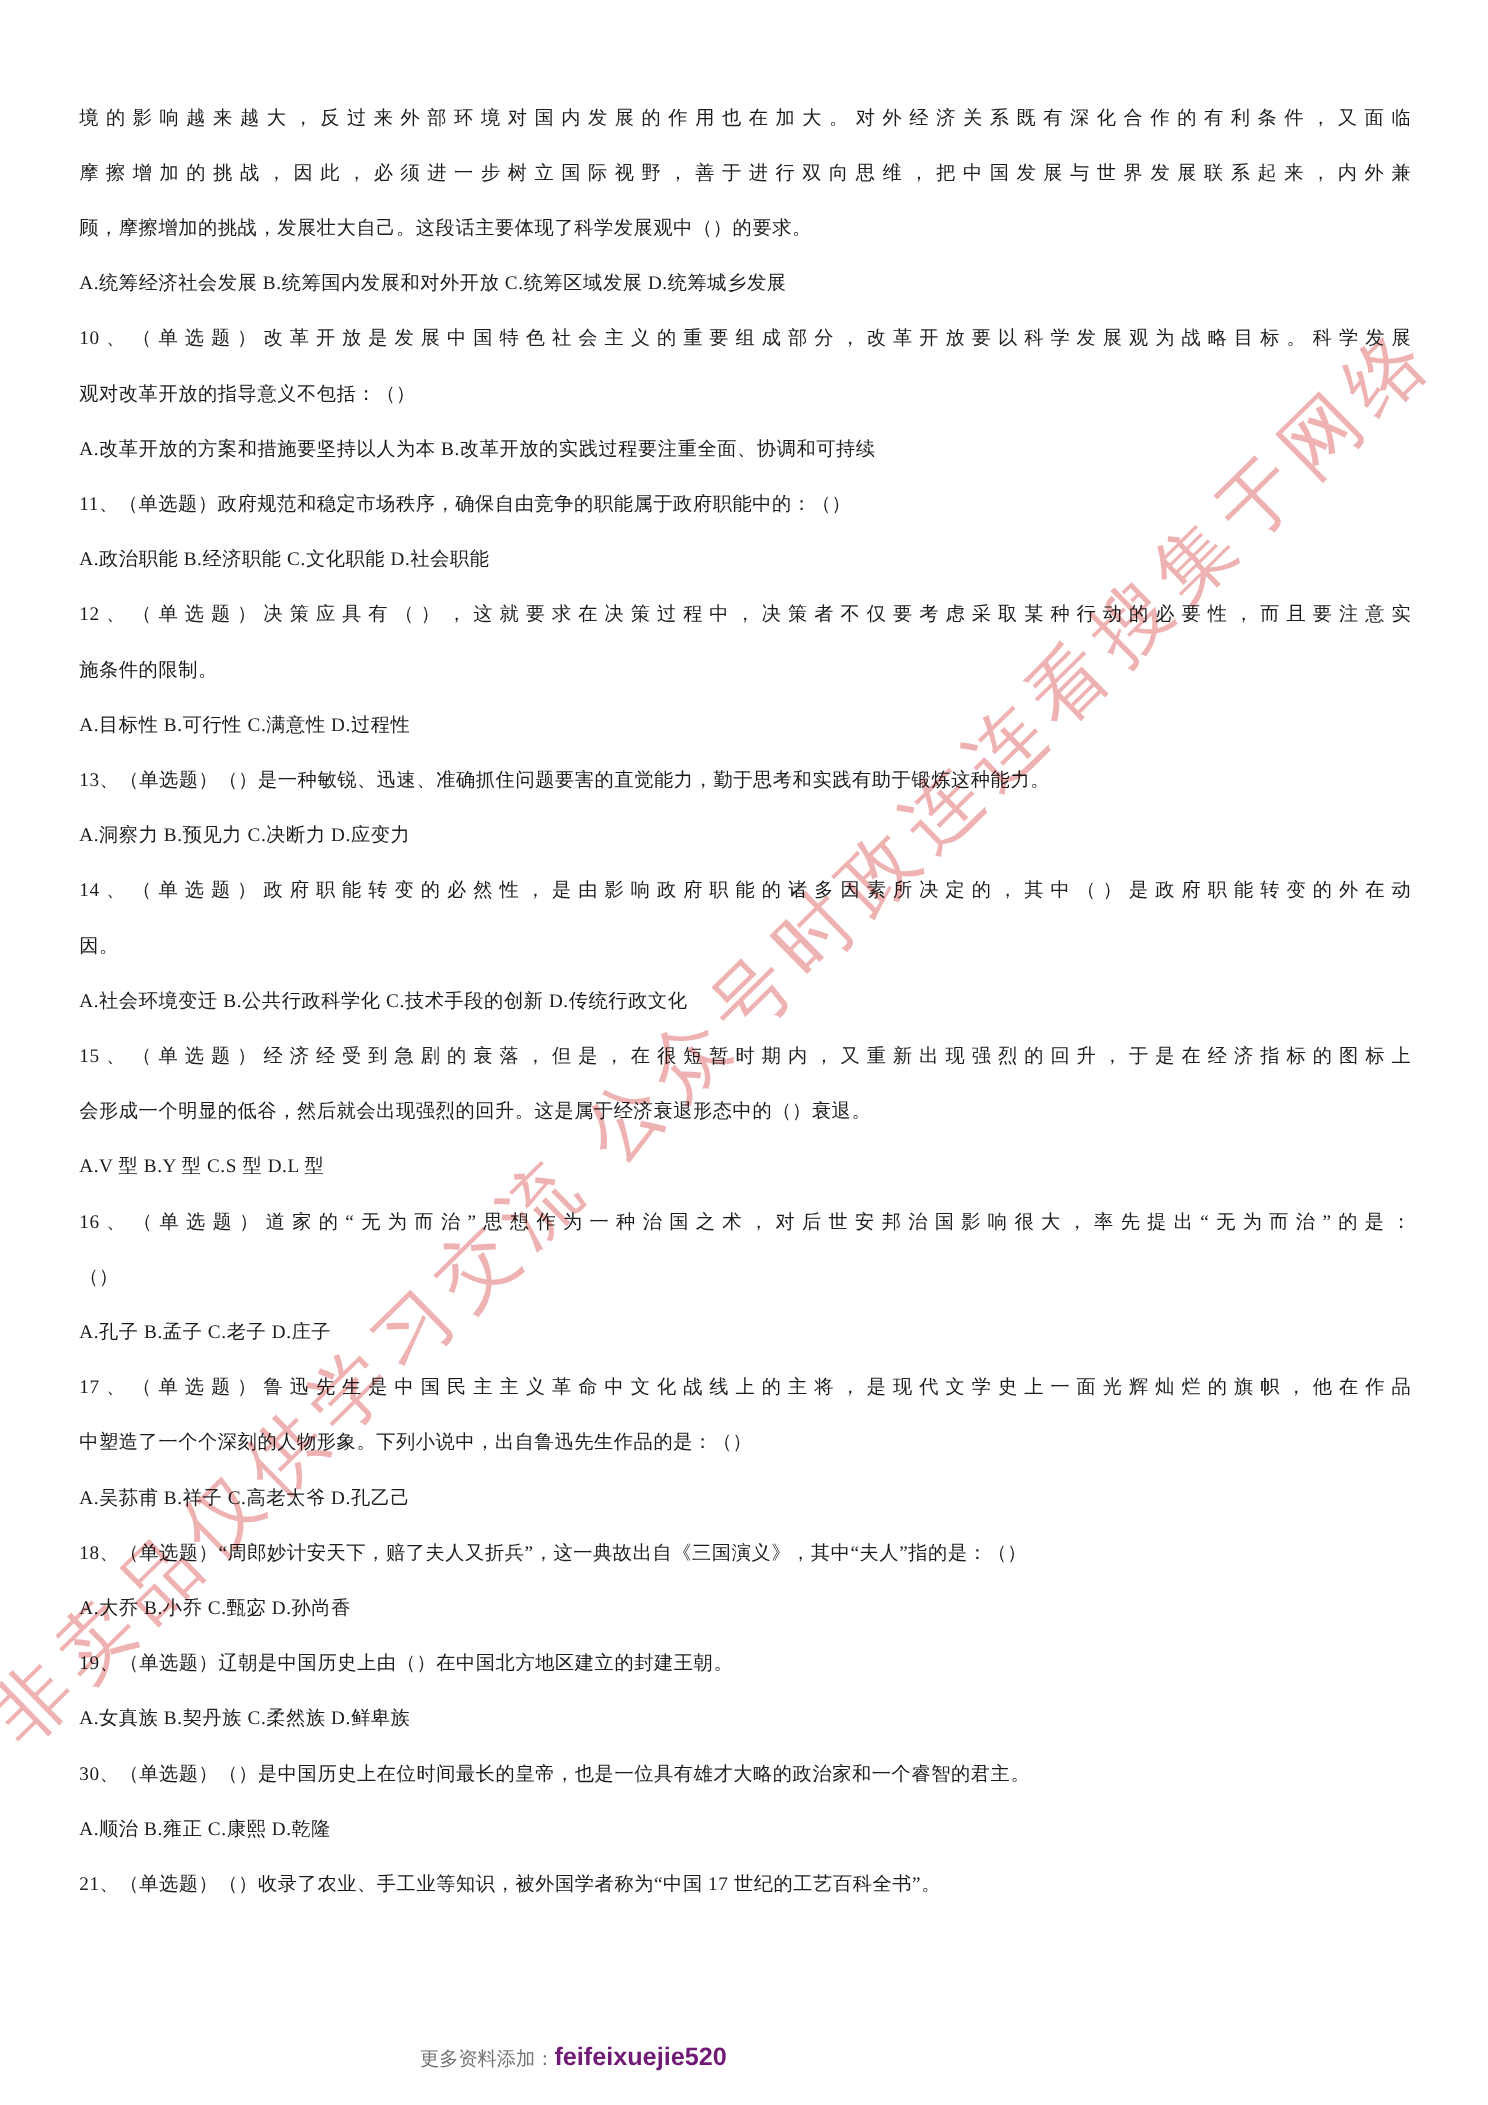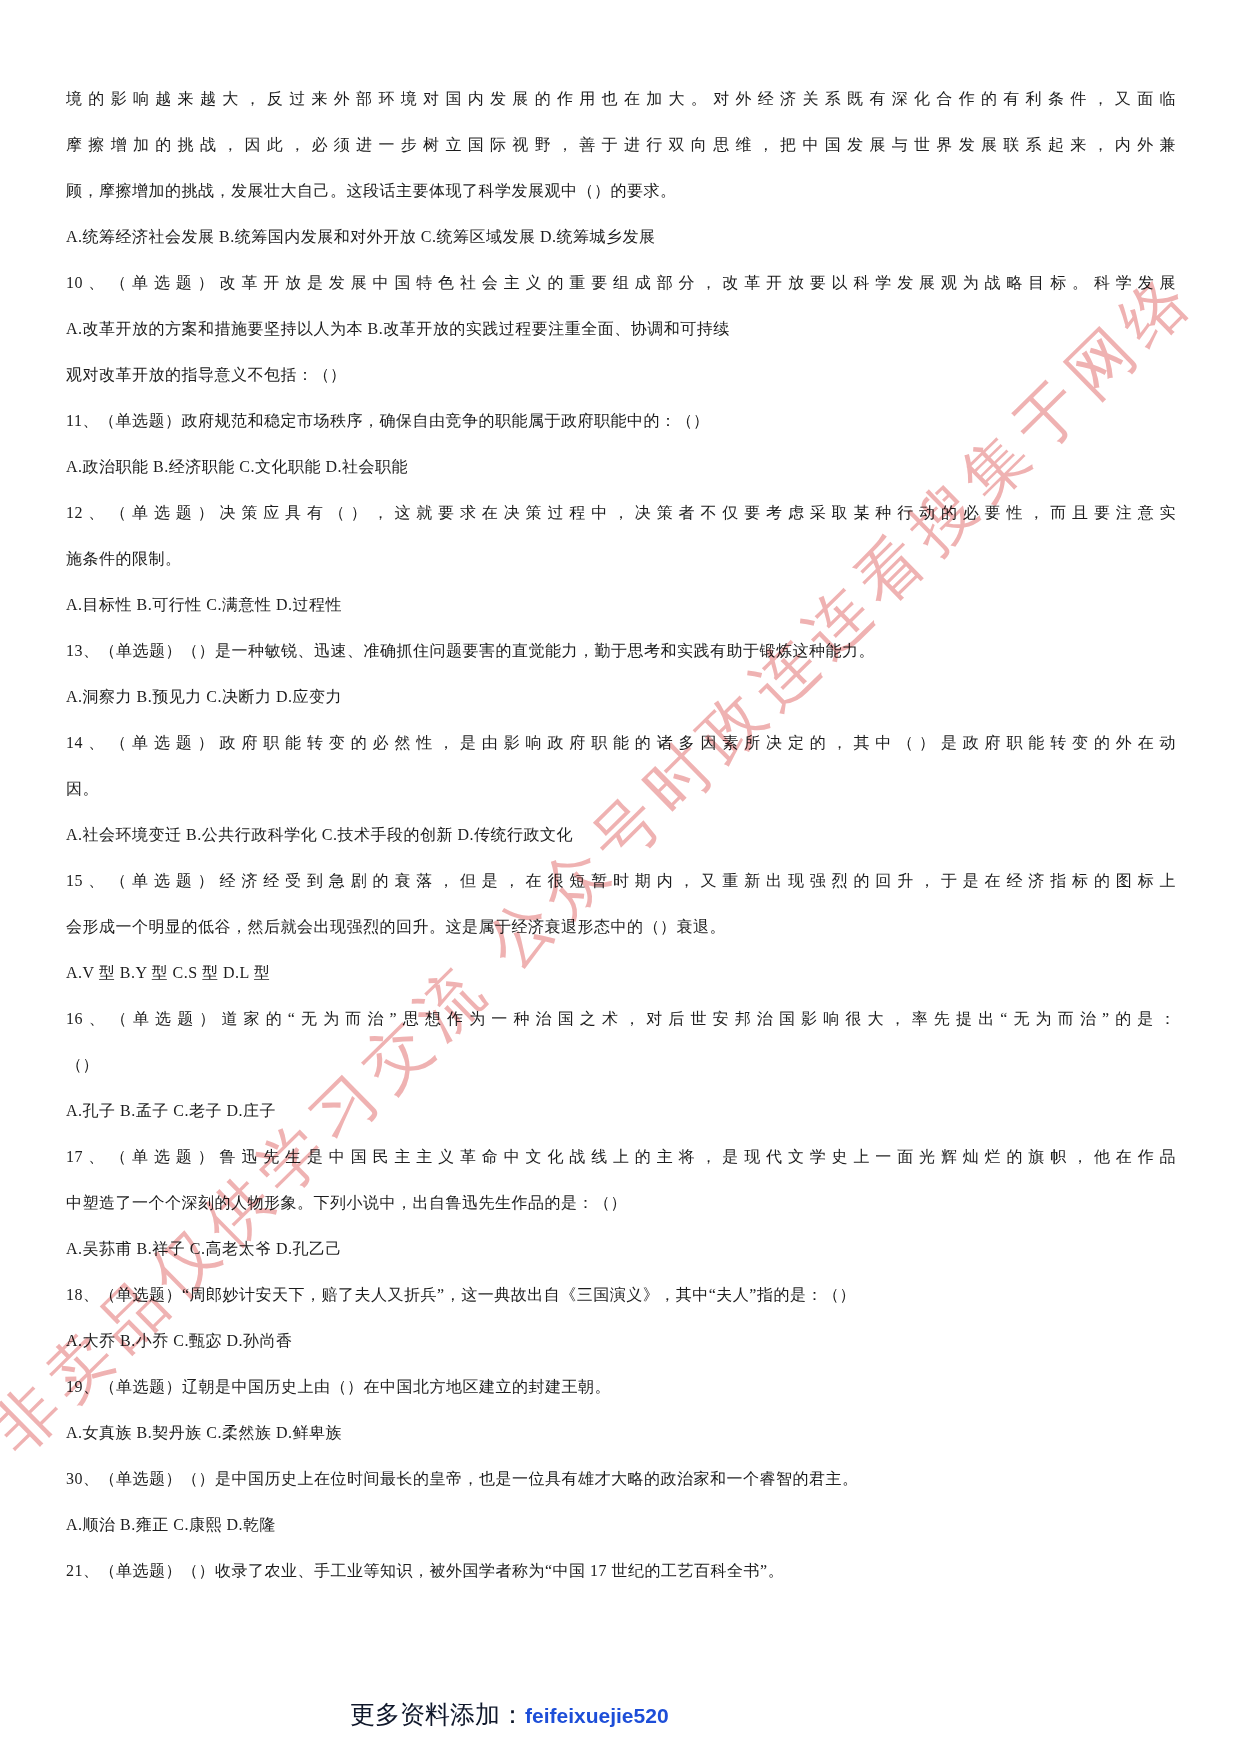--- a/index.html
+++ b/index.html
@@ -55,46 +55,46 @@
   }
   .footer {
     position: absolute;
     left: 350px;
     top: 1700px;
     height: 30px;
     line-height: 30px;
     white-space: nowrap;
   }
   .footer .label {
-    font-size: 25px;
-    color: #0f172a;
+    font-size: 16px;
+    color: #737373;
     font-family: "Liberation Serif", "DejaVu Serif", serif;
   }
   .footer .contact {
     font-size: 21px;
     font-weight: bold;
-    color: #1d4ed8;
+    color: #701a75;
     font-family: "Liberation Sans", "DejaVu Sans", sans-serif;
   }
 </style>
 </head>
 <body>
 
 <div class="page">
 
   <div class="watermark" style="color: rgb(224, 102, 102);">非卖品仅供学习交流 公众号时政连连看搜集于网络</div>
 
   <main class="content">
       <div class="line j">境的影响越来越大，反过来外部环境对国内发展的作用也在加大。对外经济关系既有深化合作的有利条件，又面临</div>
       <div class="line j">摩擦增加的挑战，因此，必须进一步树立国际视野，善于进行双向思维，把中国发展与世界发展联系起来，内外兼</div>
       <div class="line">顾，摩擦增加的挑战，发展壮大自己。这段话主要体现了科学发展观中（）的要求。</div>
       <div class="line">A.统筹经济社会发展 B.统筹国内发展和对外开放 C.统筹区域发展 D.统筹城乡发展</div>
       <div class="line j">10、（单选题）改革开放是发展中国特色社会主义的重要组成部分，改革开放要以科学发展观为战略目标。科学发展</div>
+      <div class="line">观对改革开放的指导意义不包括：（）</div>
       <div class="line">A.改革开放的方案和措施要坚持以人为本 B.改革开放的实践过程要注重全面、协调和可持续</div>
-      <div class="line">观对改革开放的指导意义不包括：（）</div>
       <div class="line">11、（单选题）政府规范和稳定市场秩序，确保自由竞争的职能属于政府职能中的：（）</div>
       <div class="line">A.政治职能 B.经济职能 C.文化职能 D.社会职能</div>
       <div class="line j">12、（单选题）决策应具有（），这就要求在决策过程中，决策者不仅要考虑采取某种行动的必要性，而且要注意实</div>
       <div class="line">施条件的限制。</div>
       <div class="line">A.目标性 B.可行性 C.满意性 D.过程性</div>
       <div class="line">13、（单选题）（）是一种敏锐、迅速、准确抓住问题要害的直觉能力，勤于思考和实践有助于锻炼这种能力。</div>
       <div class="line">A.洞察力 B.预见力 C.决断力 D.应变力</div>
       <div class="line j">14、（单选题）政府职能转变的必然性，是由影响政府职能的诸多因素所决定的，其中（）是政府职能转变的外在动</div>
       <div class="line">因。</div>
       <div class="line">A.社会环境变迁 B.公共行政科学化 C.技术手段的创新 D.传统行政文化</div>

